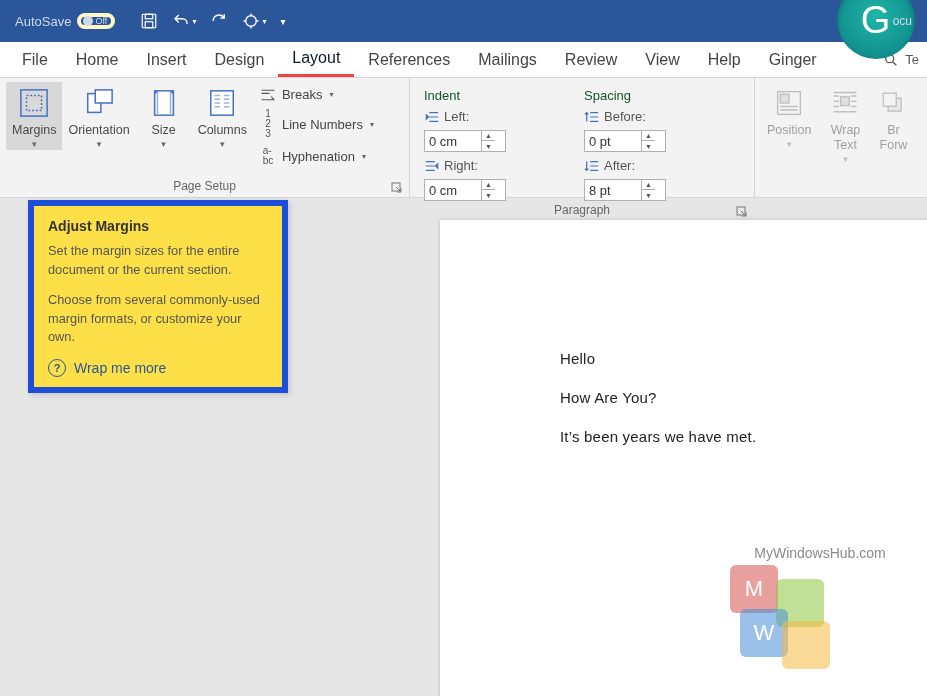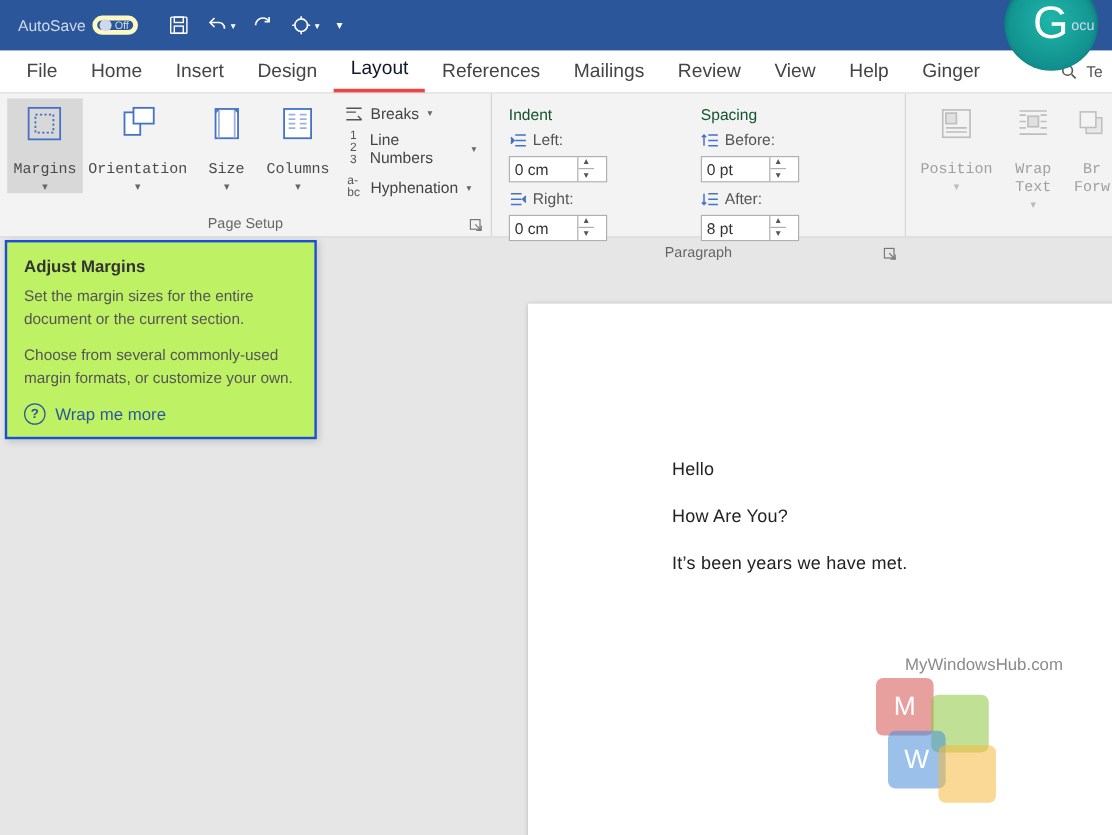--- a/index.html
+++ b/index.html
@@ -81,21 +81,21 @@
   .group-label .launcher {
     position:absolute; right:0; bottom:3px; width:12px; height:12px;
   }
   .bigbtn {
     display:flex; flex-direction:column; align-items:center; justify-content:flex-start;
     padding:4px 6px 0 6px; min-width:56px; cursor:pointer; text-align:center;
     font-size:12.5px; color:#4a4a4a; line-height:1.2;
   }
   .bigbtn.disabled { color:#a0a0a0; }
   .bigbtn .bicon { height:34px; display:flex; align-items:center; justify-content:center;}
-  .bigbtn .blabel { margin-top:14px;font-family:Liberation Mono, monospace; }
+  .bigbtn .blabel { margin-top:3px; }
   .bigbtn .dd { font-size:9px; margin-top:1px; color:#666;}
   .bigbtn.disabled .dd { color:#bbb;}
   .bigbtn.selected { background:#d8d8d8; }
   .small-stack { display:flex; flex-direction:column; gap:5px; padding:4px 4px 0 4px;}
   .smallbtn { display:flex; align-items:center; gap:5px; font-size:13px; color:#444; cursor:pointer; padding:1px 2px;}
   .smallbtn .sicon { width:18px; display:flex; justify-content:center;}
   .smallbtn .dd { font-size:8px; color:#666; margin-left:2px;}
   .para-fields { display:flex; flex-direction:column; gap:6px; padding:6px 8px 0 8px;}
   .field-head { font-size:13px; color:#14532d; }
   .field-row { display:flex; align-items:flex-start; gap:6px;flex-direction:column;}
@@ -107,31 +107,31 @@
   .spinner input {
     border:none; width:56px; padding:0 4px; font-size:13px; outline:none; color:#333;
   }
   .spinner .spin-btns { display:flex; flex-direction:column; border-left:1px solid #b0b0b0; width:14px;}
   .spinner .spin-btns div {
     height:10px; display:flex; align-items:center; justify-content:center; font-size:7px; color:#555; cursor:pointer;
   }
   .spinner .spin-btns div:first-child { border-bottom:1px solid #b0b0b0;}
   
   .tooltip {
-    position:absolute; top:200px; left:4px; width:260px;
-    background:#bef264; border:2px solid #1d4ed8; box-shadow:2px 2px 6px rgba(0,0,0,.15);
+    position:absolute; top:200px; left:28px; width:260px;
+    background:#fde047; border:6px solid #1d4ed8; box-shadow:2px 2px 6px rgba(0,0,0,.15);
     padding:12px 14px 10px 14px;
     font-size:12.8px; color:#555;
   }
   .tooltip h4 { font-size:14px; color:#333; font-weight:600; margin-bottom:8px;}
   .tooltip p { margin-bottom:12px; line-height:1.45;}
   .tooltip .tellmore { display:flex; align-items:center; gap:8px; color:#2b579a; font-weight:500; font-size:14px; cursor:pointer;}
   .tooltip .qmark { width:18px; height:18px; border:1.6px solid #2b579a; border-radius:50%; display:flex; align-items:center; justify-content:center; font-size:11px; color:#2b579a; font-weight:700;}
   
-  .doc-area { position:absolute; left:440px; top:220px; right:0; bottom:0;margin-top:33px;}
+  .doc-area { position:absolute; left:440px; top:220px; right:0; bottom:0;}
   .page {
     background:#fff; width:600px; min-height:600px;
     box-shadow:0 0 4px rgba(0,0,0,.2);
     padding:130px 50px 40px 120px;
     position:relative;
   }
   .page p { font-size:15px; color:#222; margin-bottom:22px; letter-spacing:.2px;}
   .watermark {
     position:absolute; left:730px; top:545px; width:180px; text-align:center;
     font-size:14px; color:#8a8a8a; text-shadow:0 0 2px #fff;

